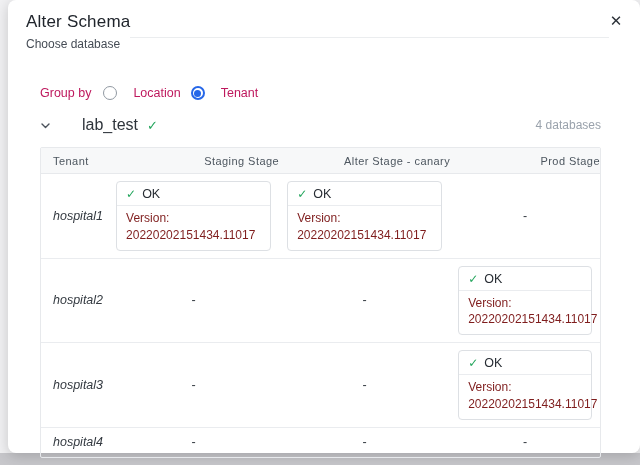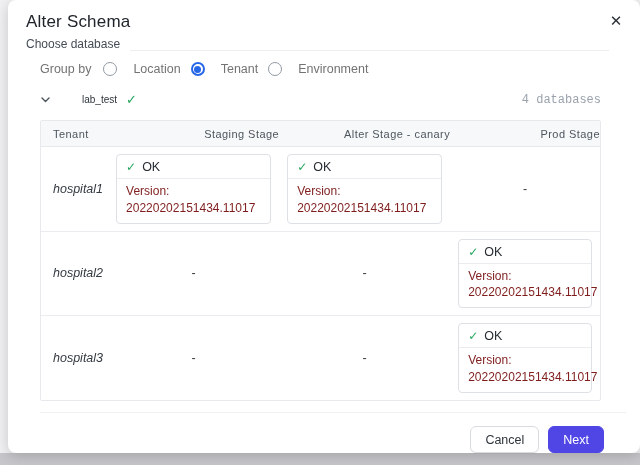--- a/index.html
+++ b/index.html
@@ -13,36 +13,36 @@
     position:absolute; left:8px; top:0; right:0; height:453px;
     background:#fff; border-radius:8px; box-shadow:0 3px 14px rgba(0,0,0,.18);
     display:flex; flex-direction:column;
   }
   
   .dlg-header{ padding:12px 18px 0 18px; position:relative; }
   .dlg-title{ font-size:17px; font-weight:500; color:#20252c; letter-spacing:.2px; }
   .close-btn{ position:absolute; top:11px; right:14px; width:20px; height:20px;
     display:flex; align-items:center; justify-content:center; cursor:pointer;
     font-size:15px; color:#2c3138; background:none; border:none; }
-  .subtitle-row{ display:flex; align-items:flex-end; margin-top:5px; padding-right:13px; }
+  .subtitle-row{ display:flex; align-items:flex-start; margin-top:5px; padding-right:13px; }
   .subtitle{ font-size:12px; color:#454c55; white-space:nowrap; }
   .subtitle-rule{ flex:1; height:1px; background:#ebedef; margin-left:10px; }
   
   .content{ padding:0 39px 0 32px; flex:1; }
-  .groupby-row{ display:flex; align-items:center; margin-top:11px; gap:10px; font-size:12.5px; color:#737373; }
+  .groupby-row{ display:flex; align-items:center; margin-top:35px; gap:10px; font-size:12.5px; color:#be185d; }
   .groupby-label{ margin-right:2px; }
   .radio-option{ display:flex; align-items:center; gap:16px; cursor:pointer; }
   .radio{ width:14px; height:14px; border:1px solid #9199a2; border-radius:50%; background:#fff; position:relative; flex:0 0 auto; }
   .radio.on{ border:2px solid #2667e8; }
   .radio.on::after{ content:""; position:absolute; inset:1.5px; border-radius:50%; background:#2667e8; }
   .group-row{ display:flex; align-items:center; margin-top:16px; }
   .chev{ width:11px; height:11px; margin-right:7px; display:inline-flex; }
-  .group-name{ font-size:10px; color:#2e343b;padding-left:24px; }
+  .group-name{ font-size:16px; color:#2e343b;padding-left:24px; }
   .group-check{ color:#23a55c; font-size:13px; margin-left:9px; }
-  .db-count{ margin-left:auto; font-size:12px; color:#9aa2ac;font-family:Liberation Mono, monospace; }
+  .db-count{ margin-left:auto; font-size:12px; color:#9aa2ac; }
   
   table{ width:100%; border-collapse:separate; border-spacing:0; margin-top:13px;
     border:1px solid #e7e9ec; border-radius:2px; table-layout:fixed; }
   thead th{ background:#f7f8f9; height:26px; font-size:11px; font-weight:500; color:#4d565f;
     letter-spacing:.45px; text-align:right; border-bottom:1px solid #e7e9ec; }
   thead th:first-child{ text-align:left; padding-left:12px; }
   tbody td{ border-top:1px solid #eaecef; vertical-align:middle; font-size:12.5px; color:#343a41; }
   tbody tr:first-child td{ border-top:none; }
   td.tenant{ padding-left:12px;font-style:italic; }
   td.dash{ text-align:center; color:#343a41; }
@@ -84,24 +84,20 @@
     <div class="groupby-row">
       <span class="groupby-label">Group by</span>
       <span class="radio-option">
         <span class="radio"></span>
         <span>Location</span>
       </span>
       <span class="radio-option">
         <span class="radio on"></span>
         <span>Tenant</span>
       </span>
-      <span class="radio-option">
-        <span class="radio"></span>
-        <span>Environment</span>
-      </span>
     </div>
 
     <div class="group-row">
       <span class="chev">
         <svg viewBox="0 0 11 11" width="11" height="11">
             <polyline points="2,4 5.5,7.5 9,4" fill="none" stroke="#4b525b" stroke-width="1.4" stroke-linecap="round" stroke-linejoin="round"></polyline>
           </svg>
       </span>
       <span class="group-name">lab_test</span>
       <span class="group-check">✓</span>
@@ -182,20 +178,26 @@
                 <span>OK</span>
               </div>
               <div class="card-body">
                 <div>Version:</div>
                 <div>20220202151434.11017</div>
               </div>
             </div>
           </td>
         </tr>
 
+        <tr class="r-short">
+          <td class="tenant">hospital4</td>
+          <td class="dash">-</td>
+          <td class="dash">-</td>
+          <td class="dash">-</td>
+        </tr>
       </tbody>
     </table>
   </div>
 
   <div class="footer">
     <button class="btn btn-cancel">Cancel</button>
     <button class="btn btn-next">Next</button>
   </div>
 
 </div>

